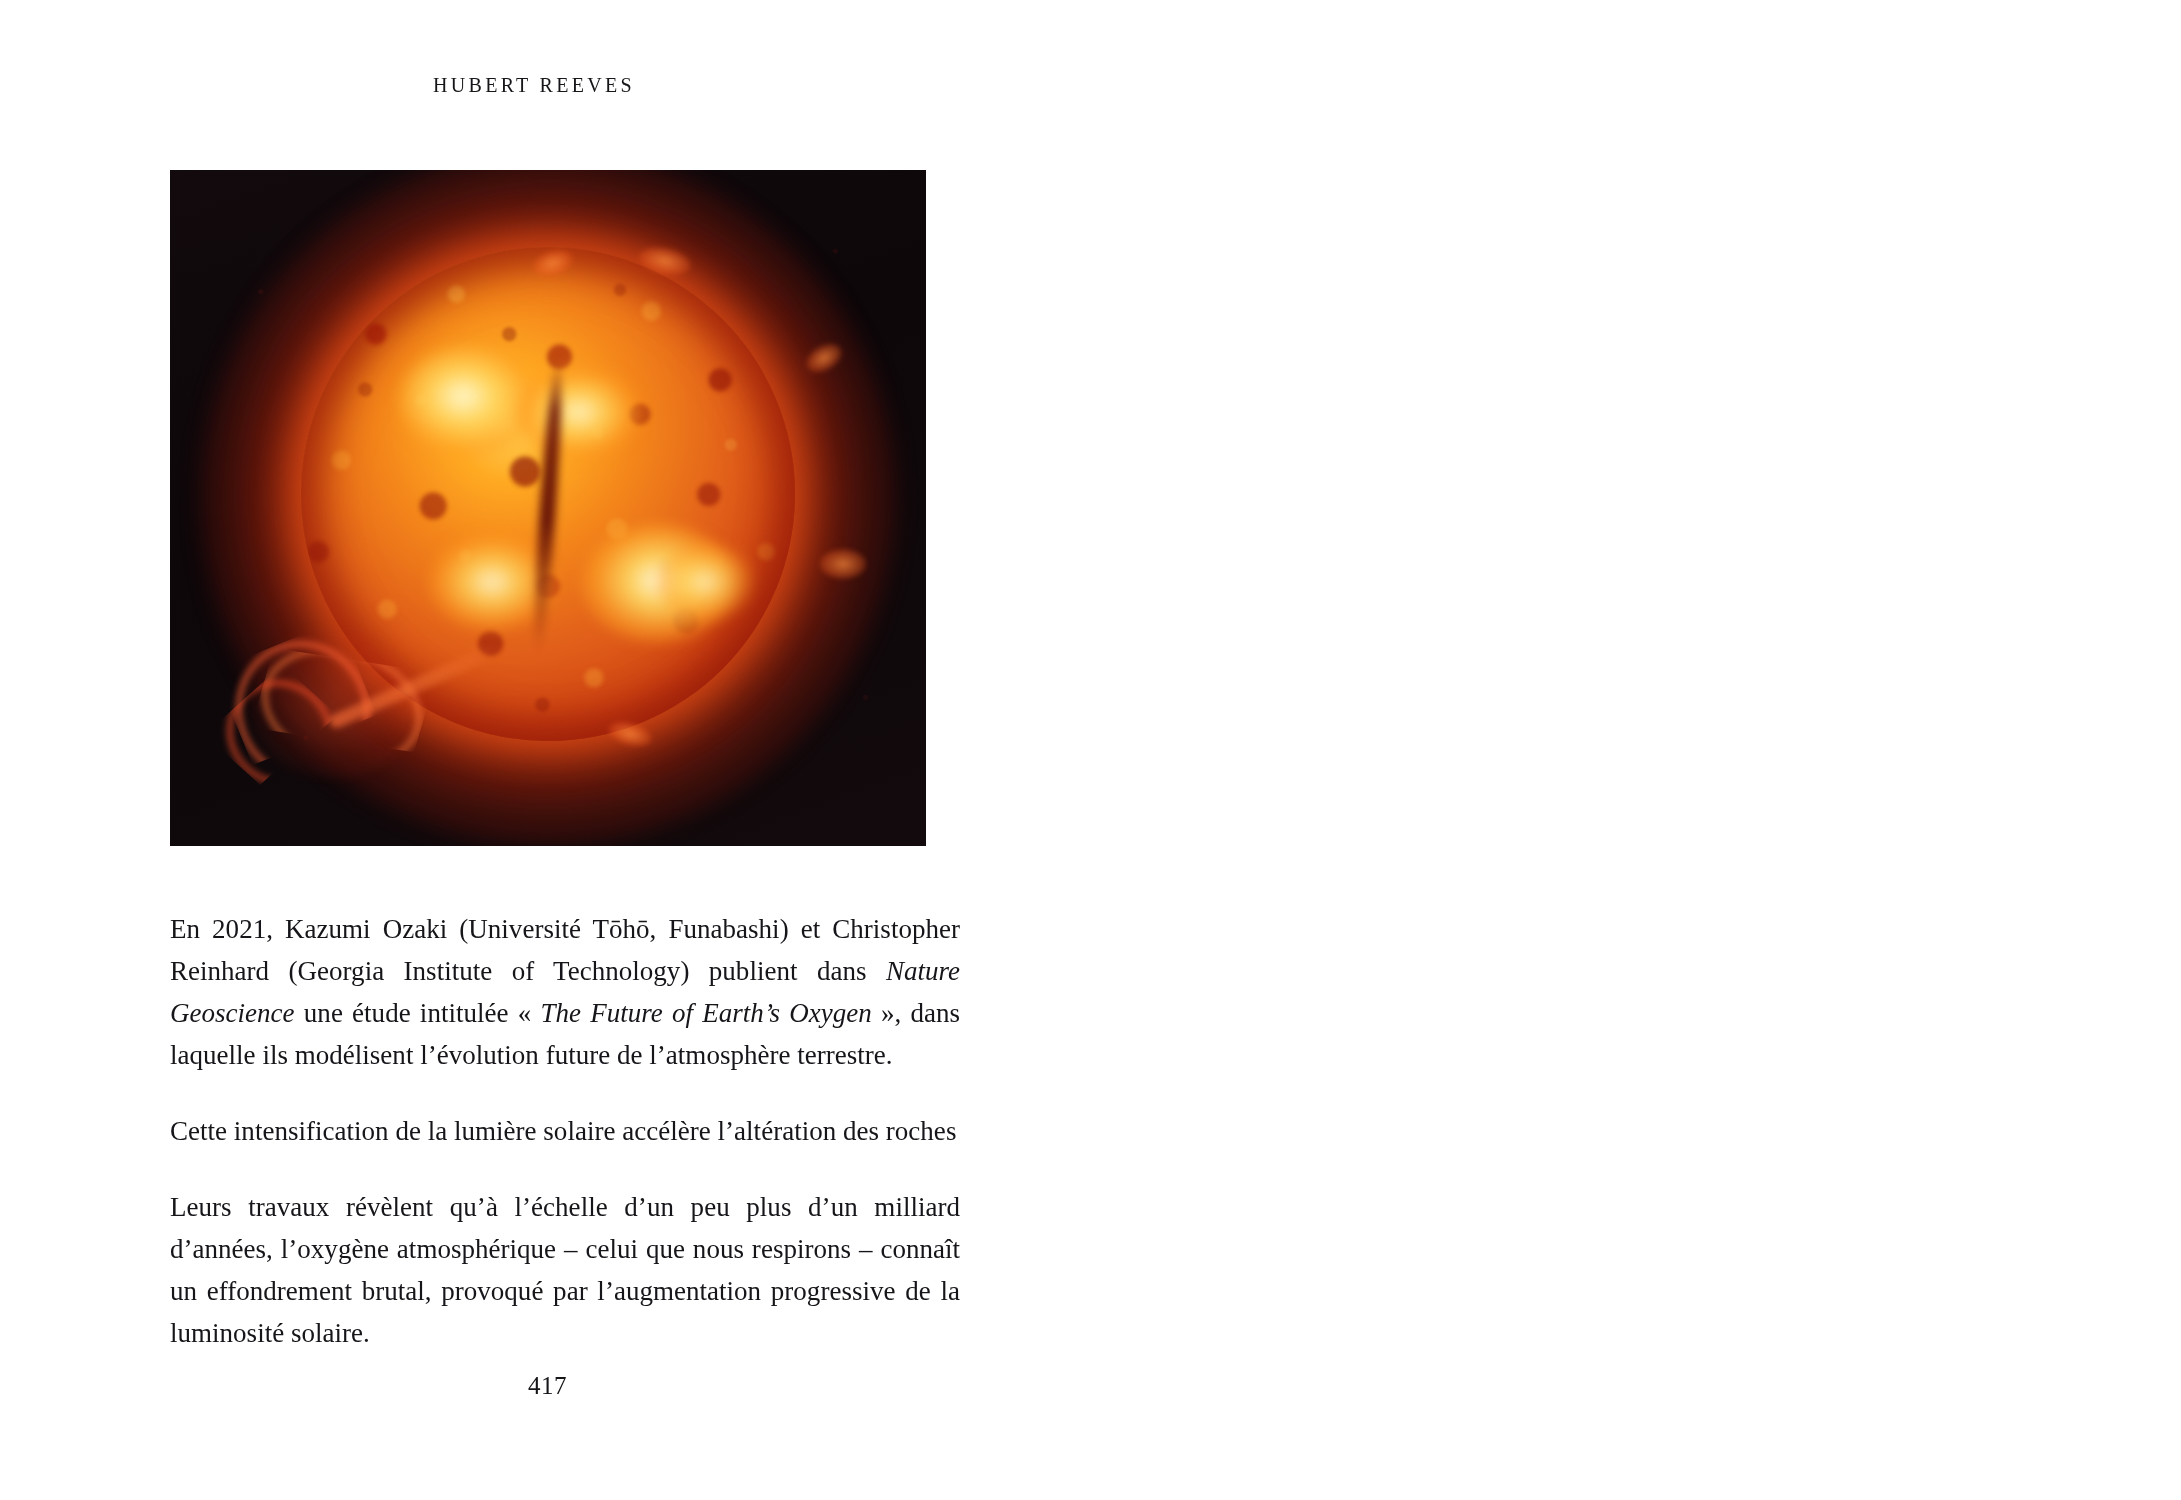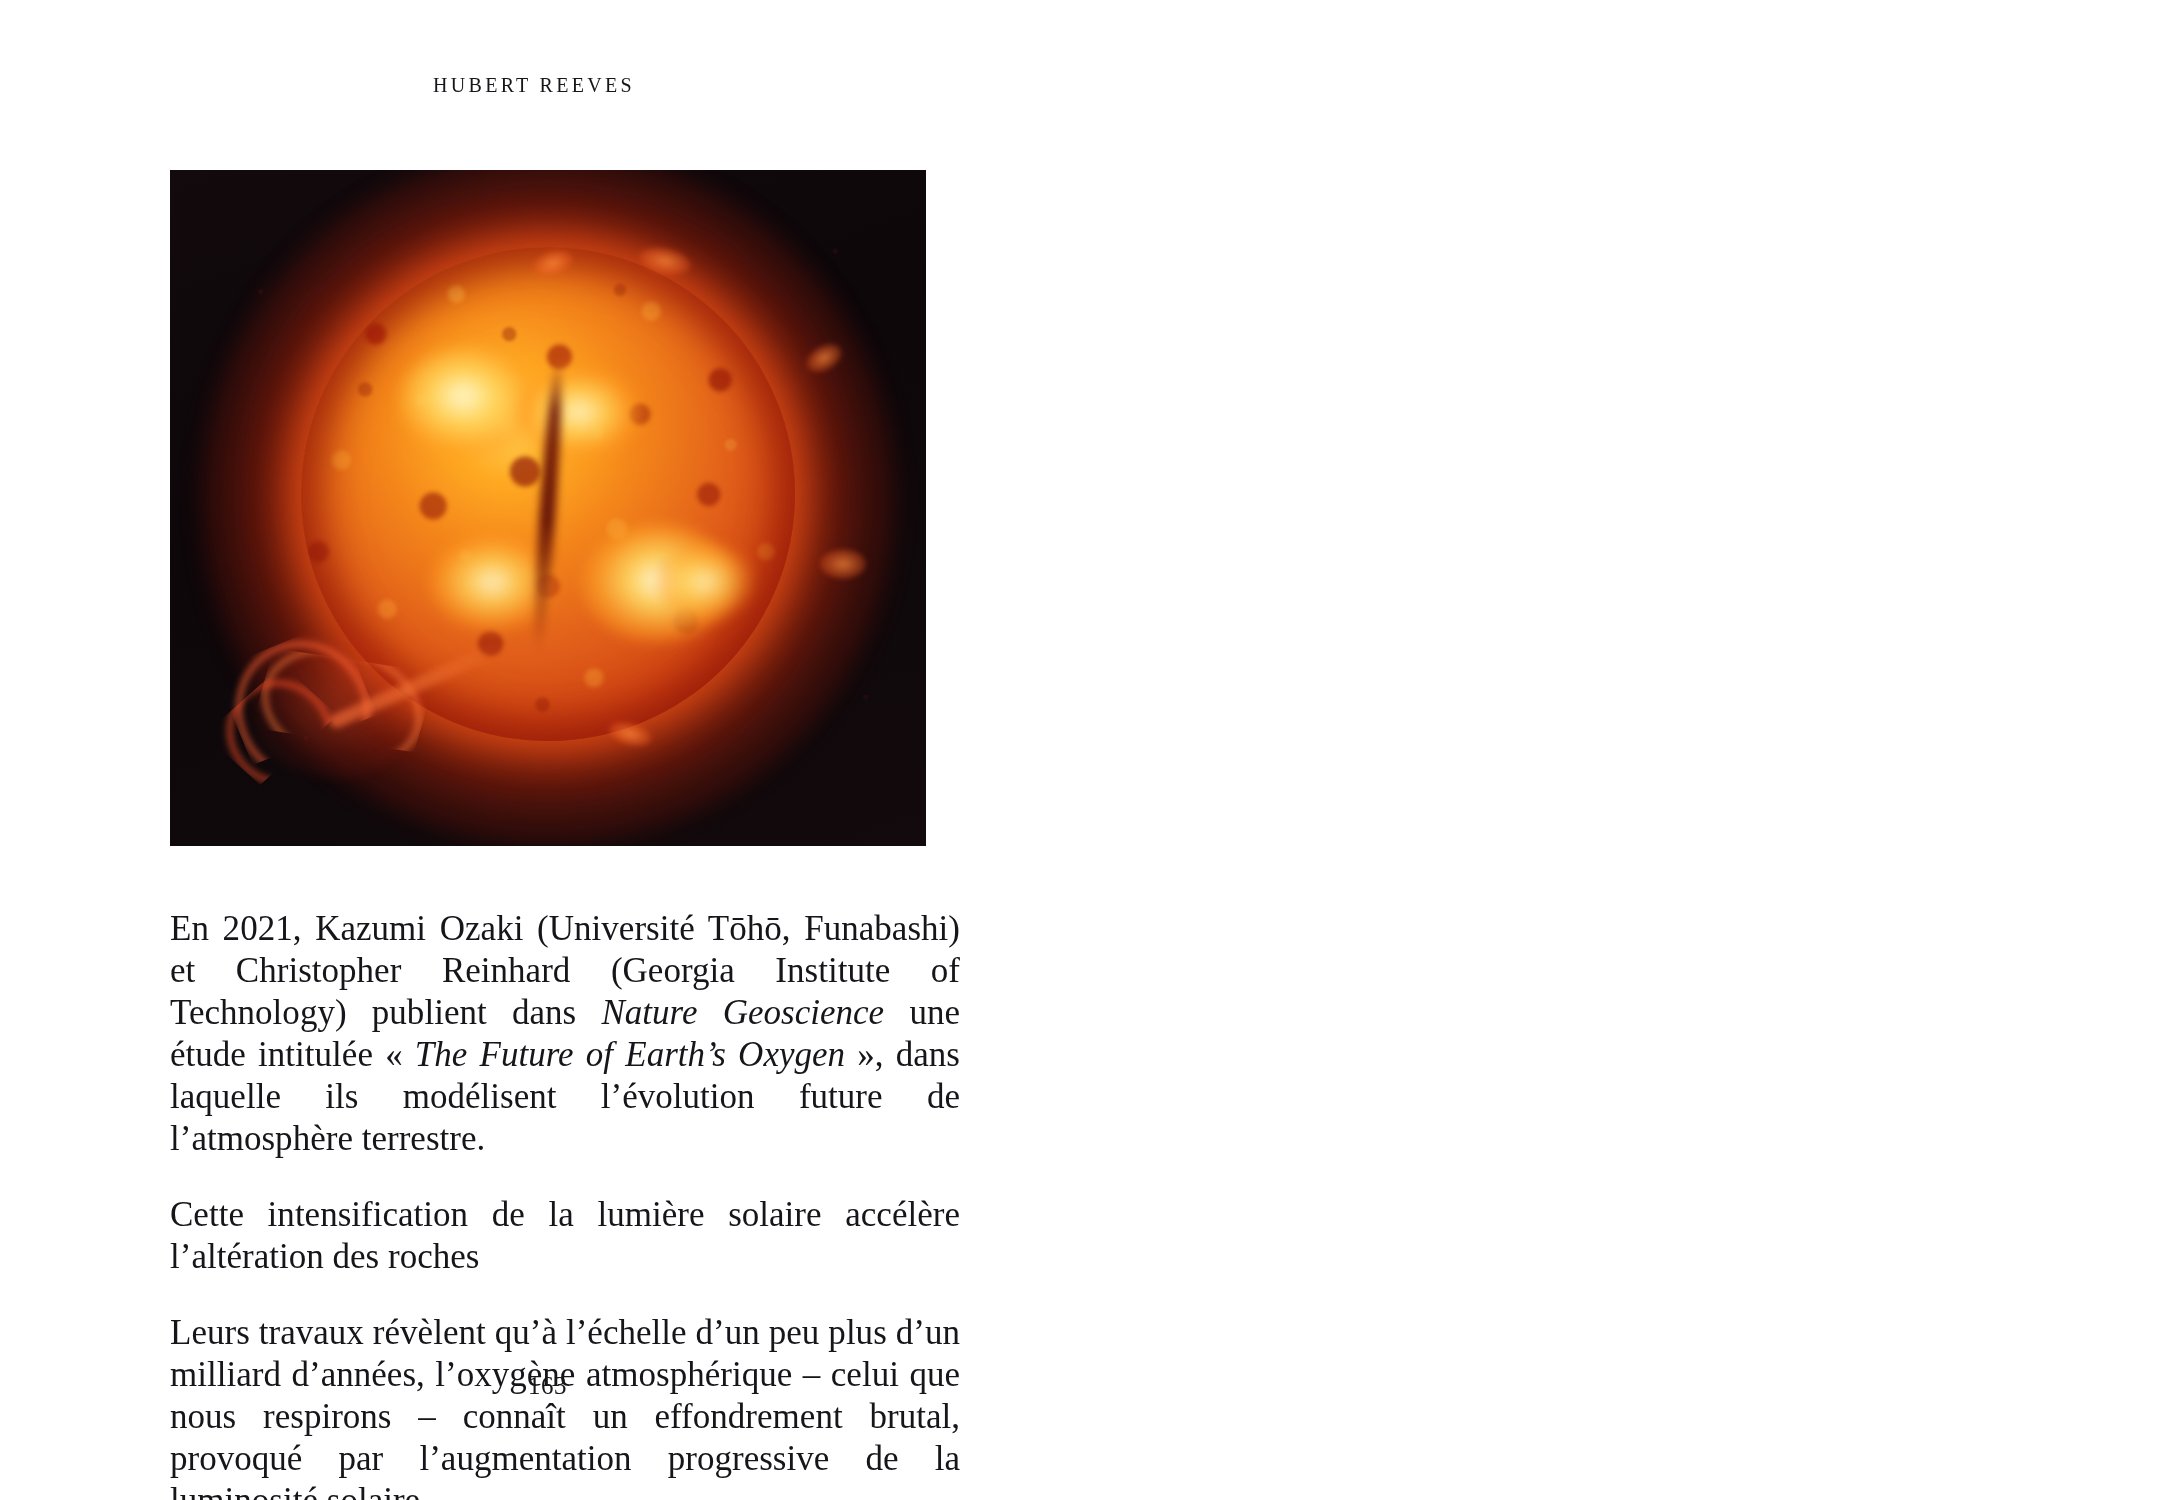--- a/index.html
+++ b/index.html
@@ -232,21 +232,21 @@
     position: absolute;
     width: 790px;
     text-align: justify;
     text-justify: inter-word;
     hyphens: none;
   }
   .col-left  { left: 170px; top: 908px; }
 
   p.body {
     margin: 0 0 34px 0;
-    font-size: 35px;
+    font-size: 27px;
     line-height: 42px;
     text-align: justify;
     color: #15151a;
     letter-spacing: 0.02px;
   }
   p.body:last-child { margin-bottom: 0; }
   p.body i, p.body em { font-style: italic; }
 </style>
 </head>
 <body>
@@ -290,21 +290,21 @@
     </div>
 
     <div class="col col-left">
       <p class="body"><span>En 2021, Kazumi Ozaki (Université Tōhō, Funabashi) et Christopher Reinhard (Georgia Institute of Technology) publient dans </span><i>Nature Geoscience</i><span> une étude intitulée « </span><i>The Future of Earth’s Oxygen</i><span> », dans laquelle ils modélisent l’évolution future de l’atmosphère terrestre.</span></p>
 
       <p class="body"><span>Cette intensification de la lumière solaire accélère l’altération des roches</span></p>
 
       <p class="body"><span>Leurs travaux révèlent qu’à l’échelle d’un peu plus d’un milliard d’années, l’oxygène atmosphérique – celui que nous respirons – connaît un effondrement brutal, provoqué par l’augmentation progressive de la luminosité solaire.</span></p>
     </div>
 
-    <div class="folio folio-left">163</div>
+    <div class="folio folio-left">417</div>
   </div>
 
   <div class="page page-right">
 
     
 
     
 
     
   </div>

